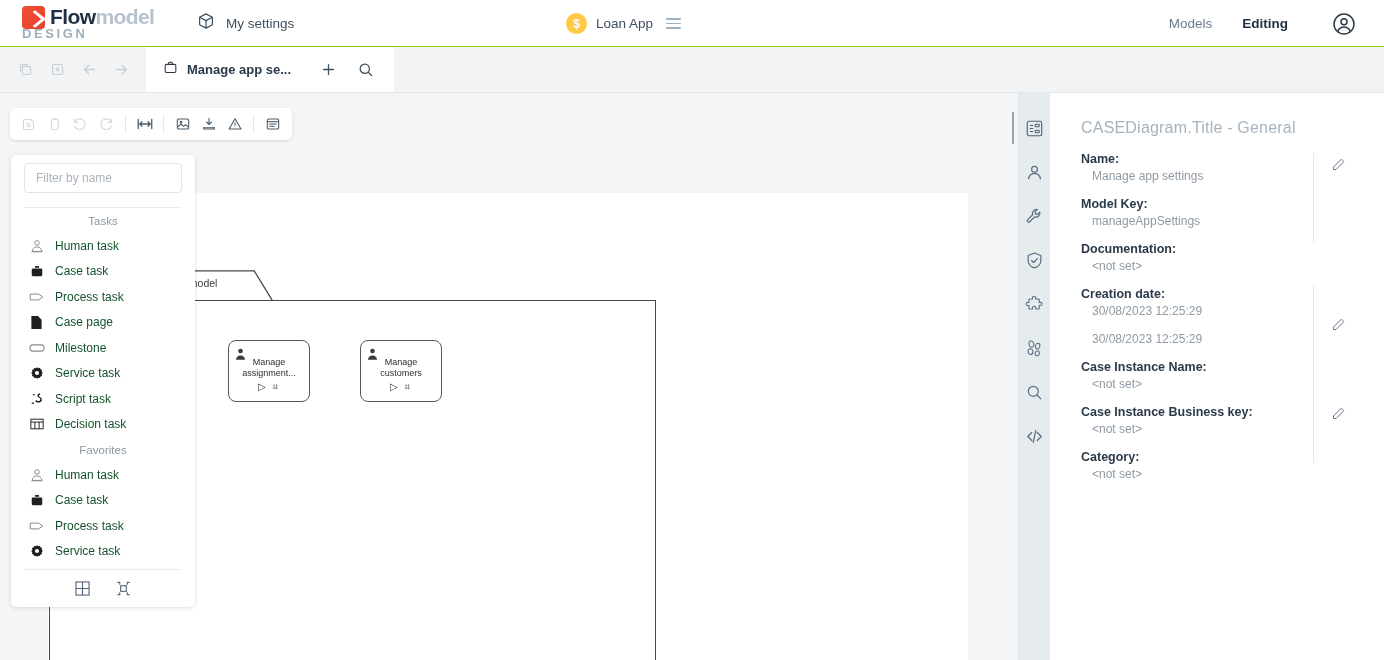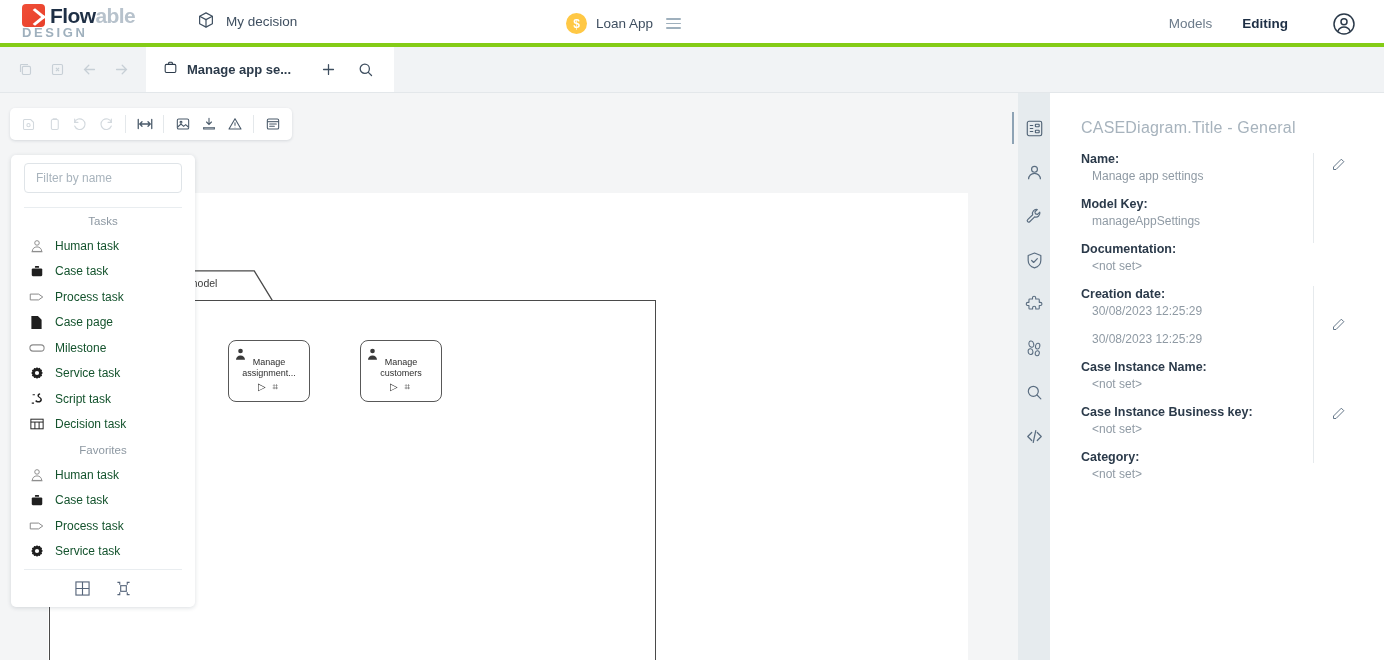--- a/index.html
+++ b/index.html
@@ -8,21 +8,21 @@
     font-family: "Liberation Sans", sans-serif;
     background: #ffffff;
     overflow: hidden;
     color: #2b3a4a;
   }
   .app { position: relative; width: 1384px; height: 660px; }
 
   
   .topbar {
     position: absolute; left: 0; top: 0; width: 1384px; height: 47px;
-    background: #ffffff; border-bottom: 4px solid #84cc16;
+    background: #ffffff; border-bottom: 1px solid #84cc16;
     display: flex; align-items: center;
   }
   .brand { display: flex; flex-direction: column; margin-left: 22px; width: 135px; }
   .brand-row { display: flex; align-items: center; }
   .brand-mark {
     width: 23px; height: 23px; border-radius: 4px;
     background: linear-gradient(135deg,#f04e37 0%, #e8402b 100%);
     position: relative; margin-right: 5px;
   }
   .brand-mark:after {
@@ -187,34 +187,34 @@
 </head>
 <body>
 
 <div class="app">
 
   <div class="topbar">
     <div class="brand">
       <div class="brand-row">
         <span class="brand-mark"></span>
         <span class="brand-flow">Flow</span>
-          <span class="brand-able">able</span>
+          <span class="brand-able">model</span>
       </div>
       <span class="brand-sub">DESIGN</span>
     </div>
 
     <div class="workspace">
       <span>
         <svg width="18" height="18" viewBox="0 0 24 24" fill="none" stroke="#3f4f60" stroke-width="1.6" stroke-linejoin="round">
           <path d="M12 2.5 20.5 7v10L12 21.5 3.5 17V7z"></path>
             <path d="M3.5 7 12 11.5 20.5 7"></path>
             <path d="M12 11.5v10"></path>
         </svg>
       </span>
-      <span class="workspace-label">My decision</span>
+      <span class="workspace-label">My settings</span>
     </div>
 
     <div class="appcenter">
       <span class="app-dot">$</span>
       <span class="app-name">Loan App</span>
       <span class="app-burger">
           <i></i>
           <i></i>
           <i></i>
         </span>

